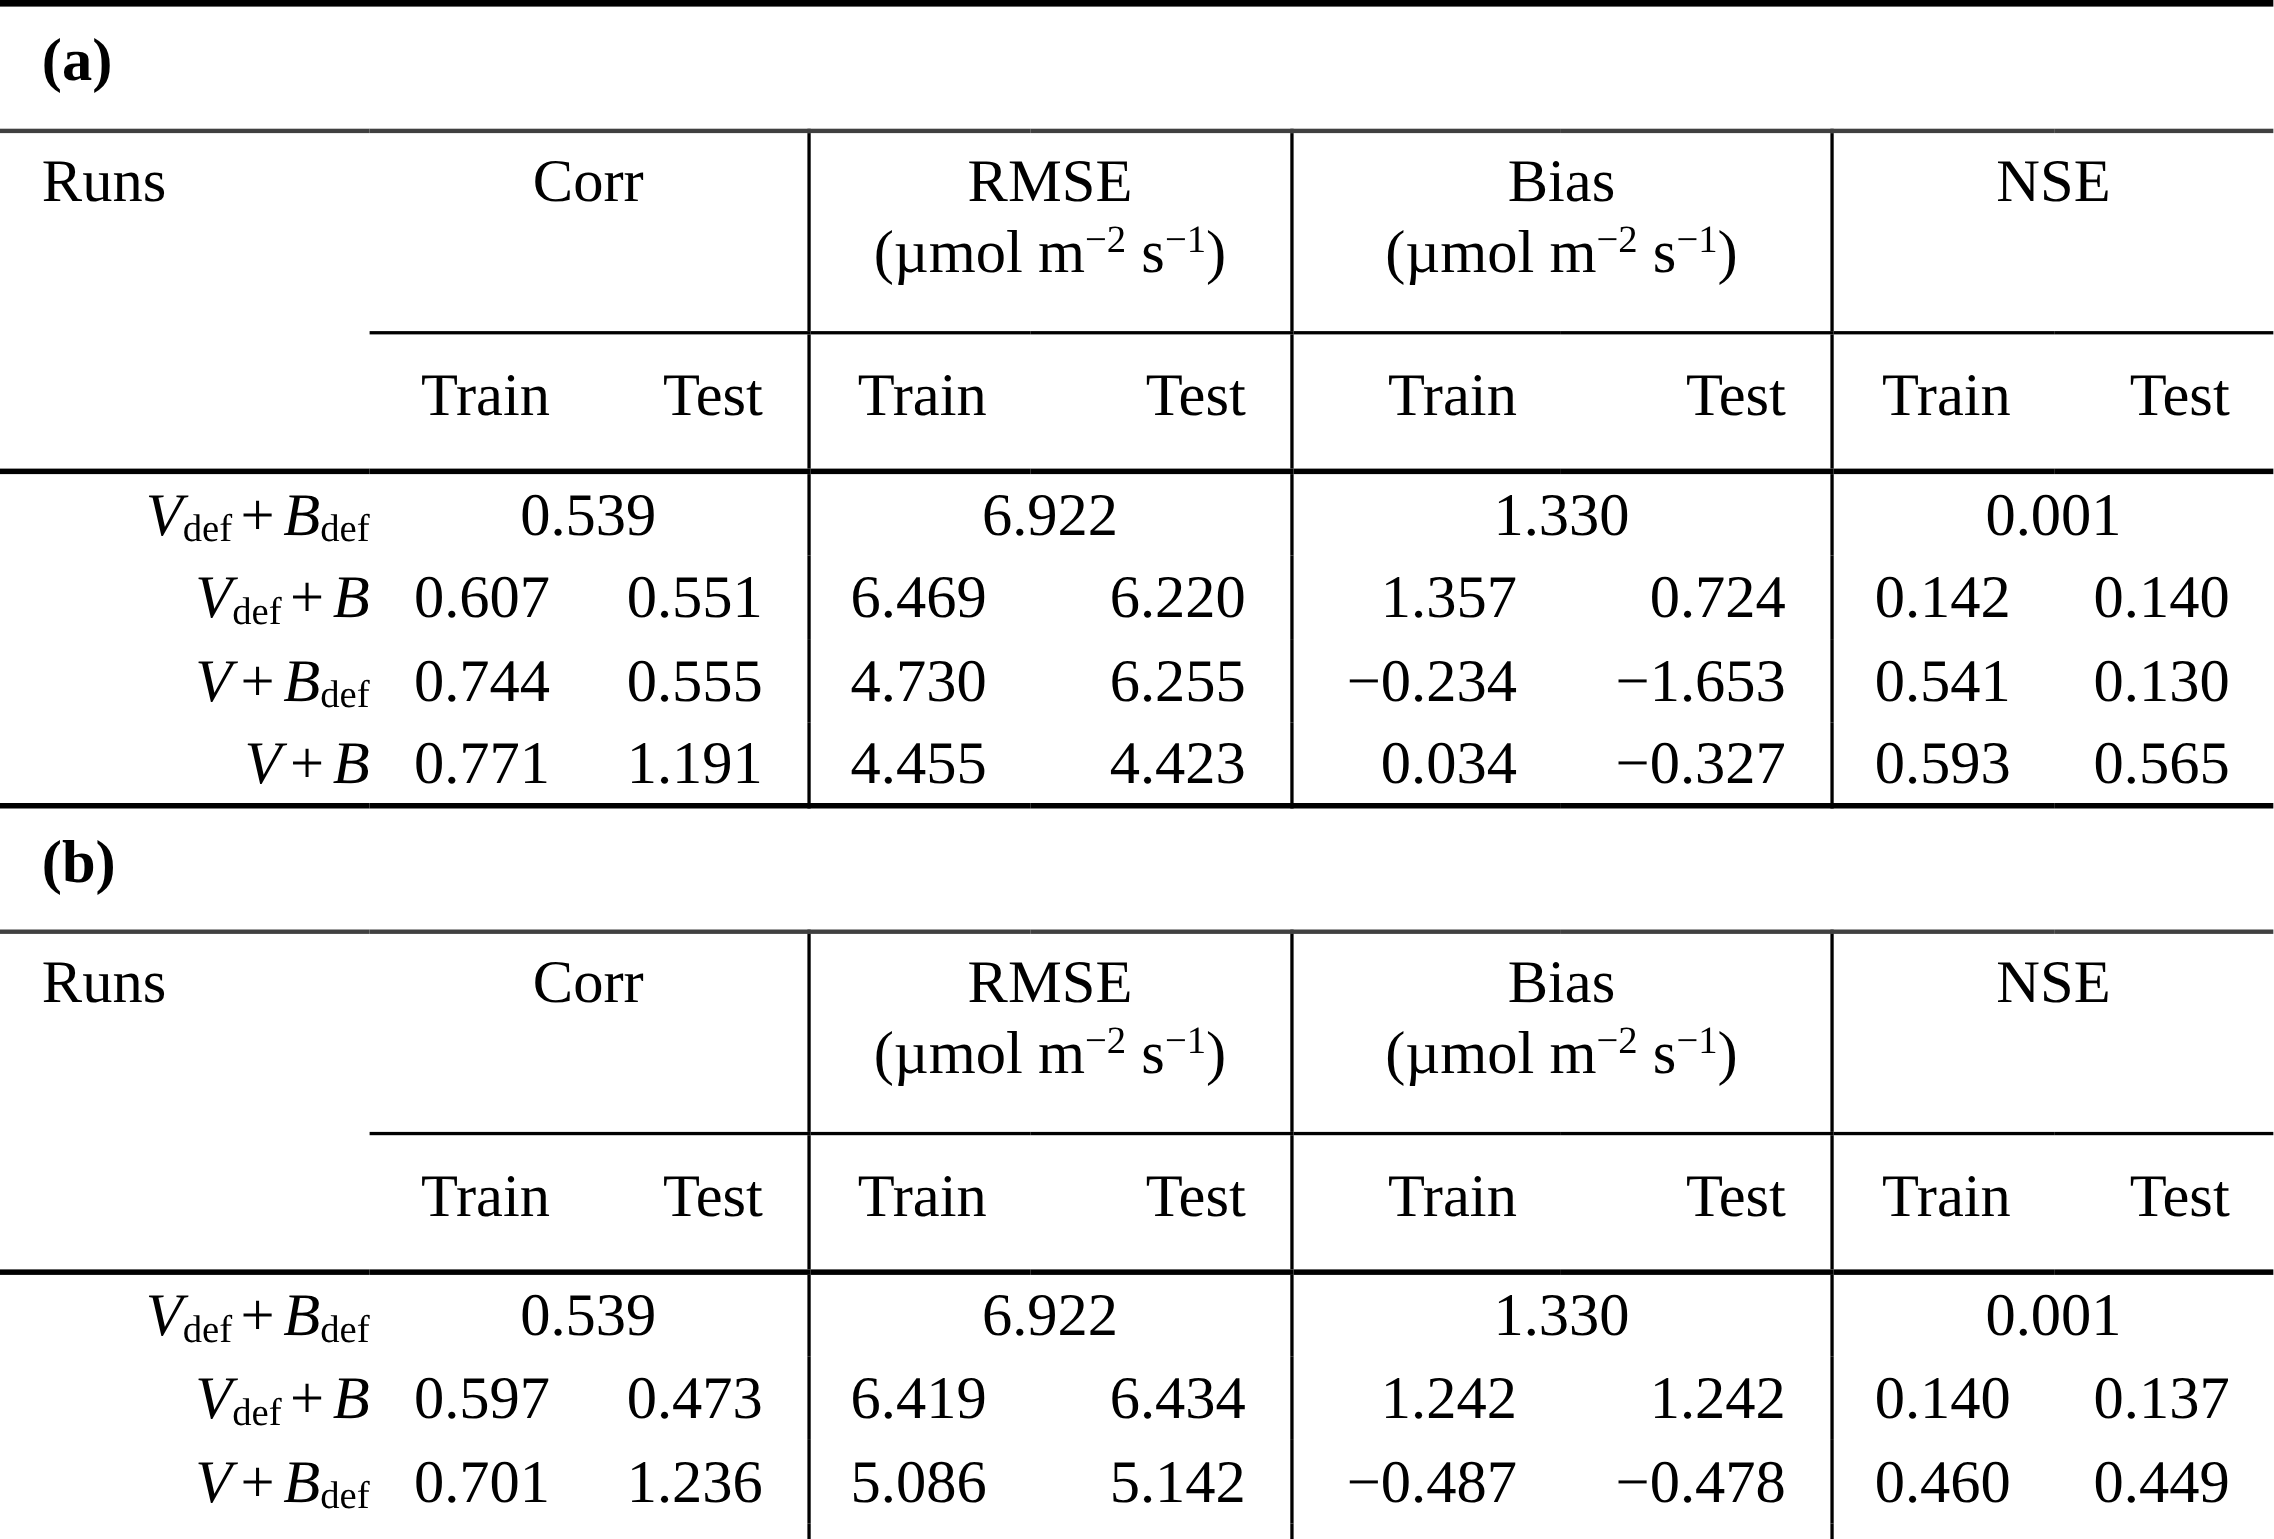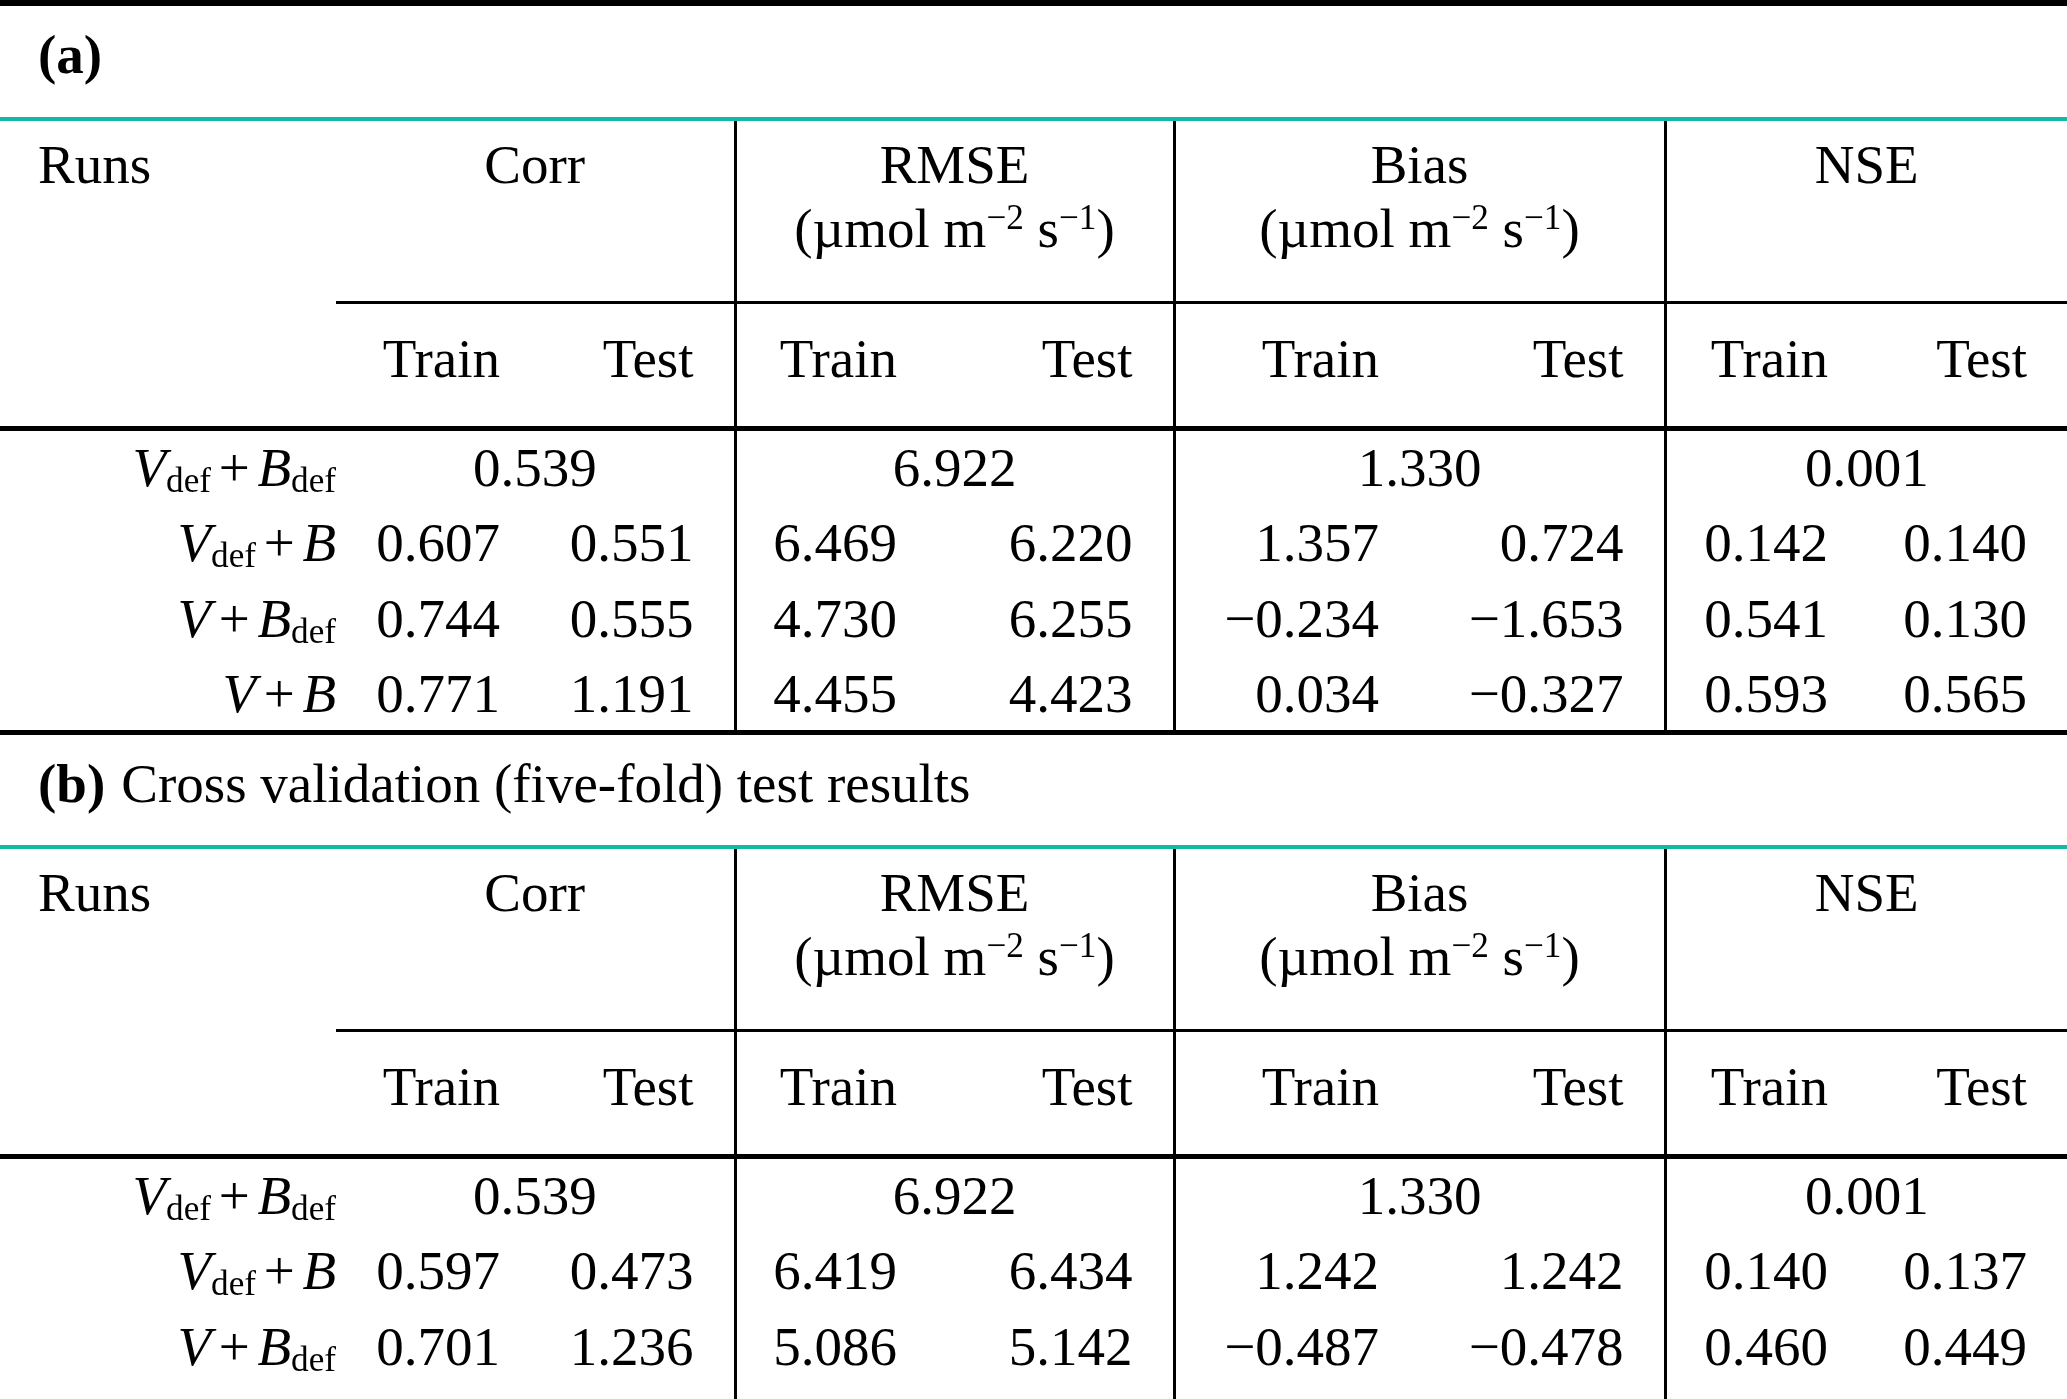--- a/index.html
+++ b/index.html
@@ -18,21 +18,21 @@
     padding-left: 38px; padding-bottom: 14px;
     box-sizing: content-box;
   }
   .panel-title .tag { font-weight: bold; margin-right: 16px; }
   .panel-title-b { height: 96px; }
 
   table.results {
     border-collapse: collapse;
     table-layout: fixed;
     width: 2067px;
-    border-top: 4px solid #14b8a6;
+    border-top: 4px solid #404040;
     border-bottom: 5px solid #000000;
   }
   table.results.last { border-bottom: 6px solid #000000; }
   td { padding: 0; }
 
   
   tr.group-row td {
     height: 168px;
     vertical-align: top;
     text-align: center;
@@ -169,21 +169,20 @@
         <td class="bl">0.034</td>
         <td>−0.327</td>
         <td class="bl">0.593</td>
         <td>0.565</td>
       </tr>
     </tbody>
   </table>
 
   <div class="panel-title panel-title-b">
     <span class="tag">(b)</span>
-    <span>Cross validation (five-fold) test results</span>
   </div>
 
   <table class="results last">
     <colgroup>
       <col style="width:336px">
         <col style="width:204px">
         <col style="width:195px">
       <col style="width:202px">
         <col style="width:237px">
         <col style="width:245px">

